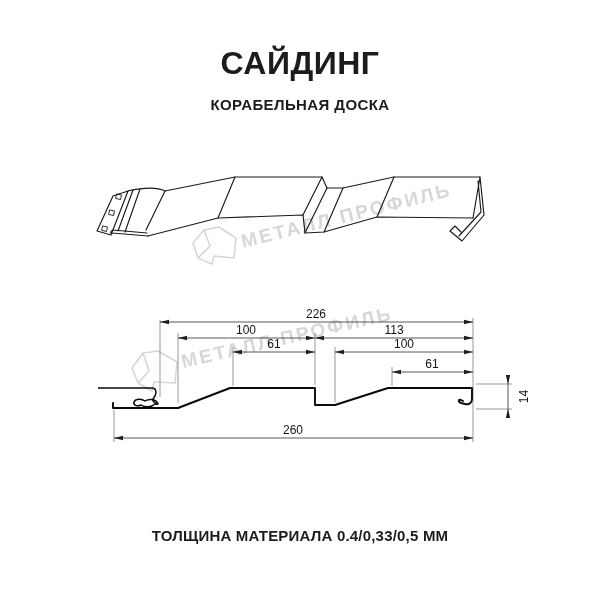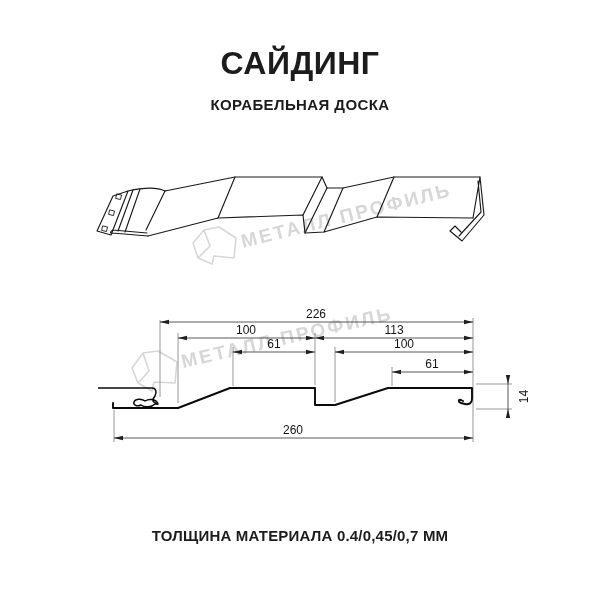--- a/index.html
+++ b/index.html
@@ -120,14 +120,14 @@
       </g>
 
       <g>
         <path class="dim" d="M508,376 V417"></path>
         <path class="arr" d="M508,384 l-2.2,-9 h4.4 Z M508,409 l-2.2,9 h4.4 Z"></path>
         <text class="dimtxt" transform="translate(528,396.5) rotate(-90)">14</text>
       </g>
     </g>
   </svg>
 
-  <div class="txt footer">ТОЛЩИНА МАТЕРИАЛА 0.4/0,45/0,7 ММ</div>
+  <div class="txt footer">ТОЛЩИНА МАТЕРИАЛА 0.4/0,33/0,5 ММ</div>
 </div>
 
 </body></html>

